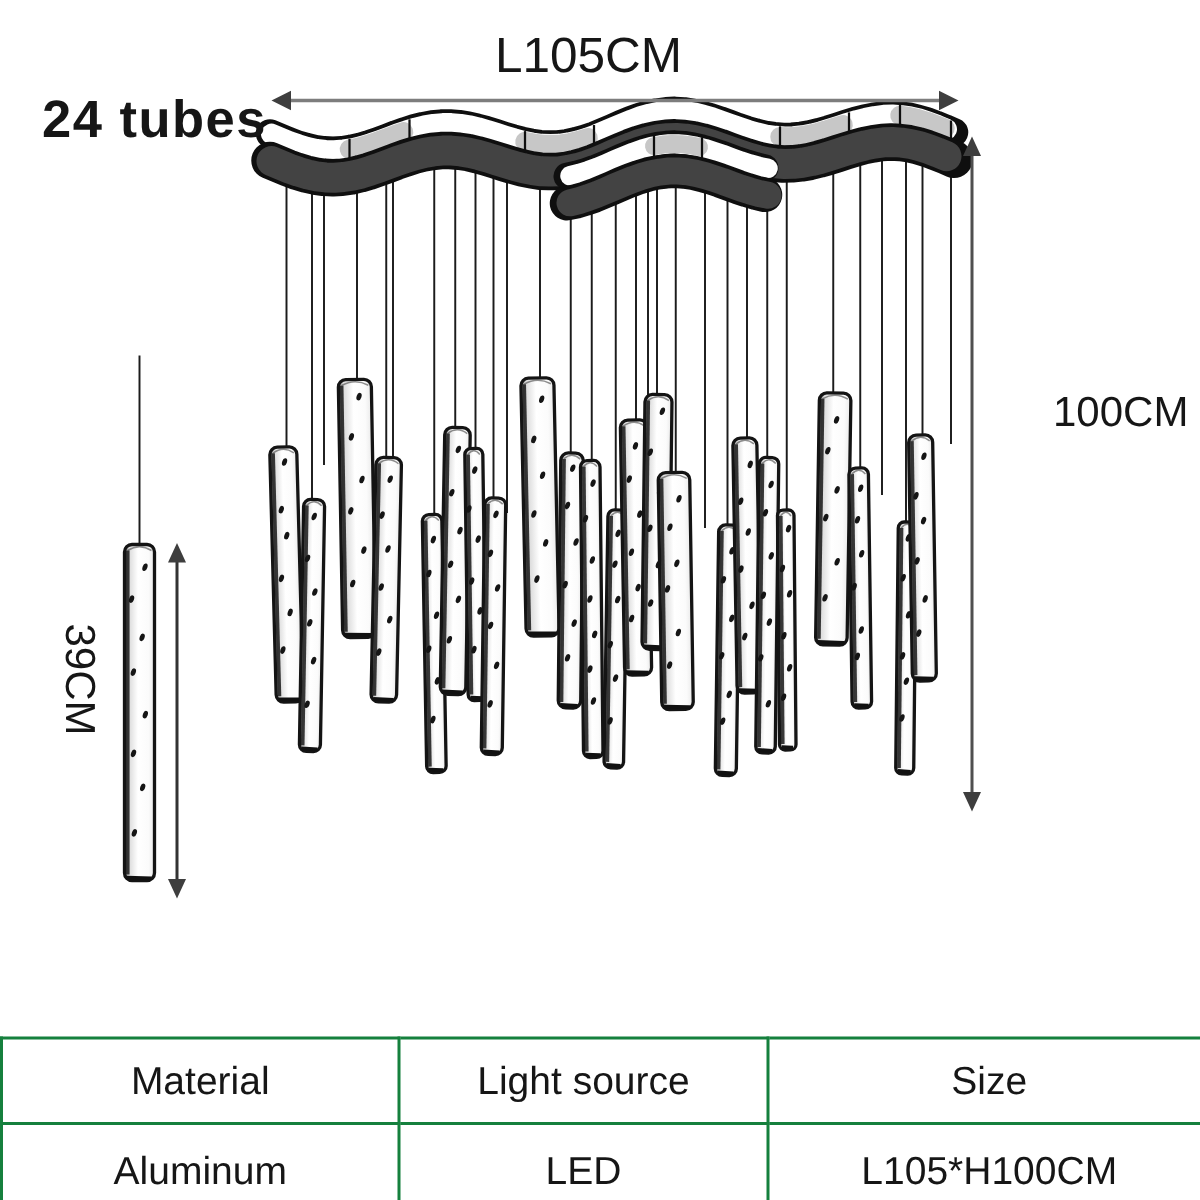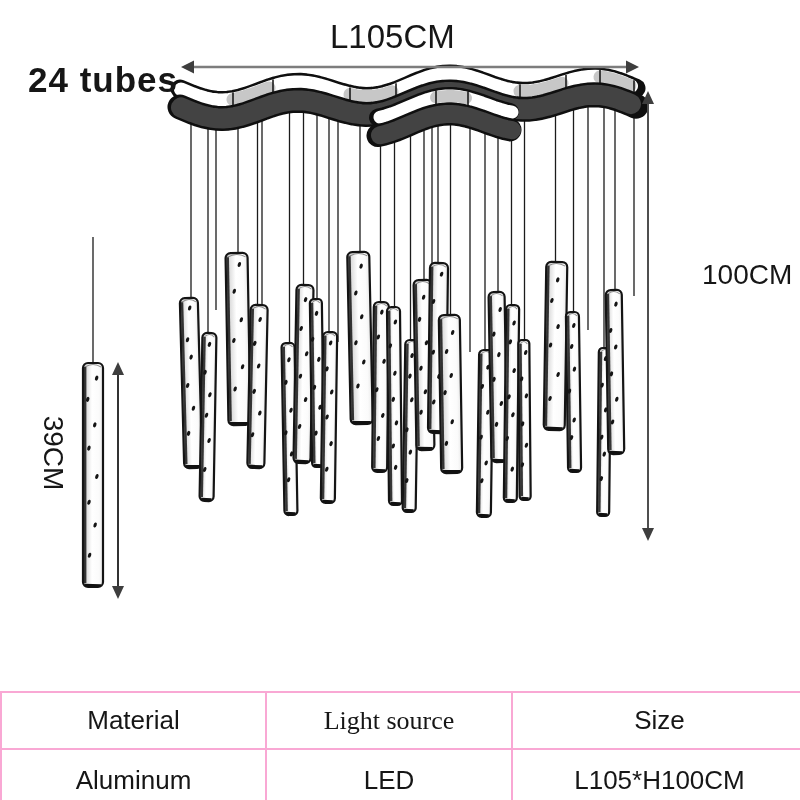--- a/index.html
+++ b/index.html
@@ -7,24 +7,24 @@
          font-family:"Liberation Sans",sans-serif;color:#161616;}
   .stage svg{position:absolute;left:0;top:0;}
   .lbl{position:absolute;white-space:nowrap;}
   .tube-count{left:28px;top:60px;font-size:35px;font-weight:700;letter-spacing:1px;}
   .width-dim{left:330px;top:18px;width:180px;text-align:left;font-size:33px;font-weight:400;}
   .height-dim{left:663px;top:256px;font-size:28px;line-height:38px;font-weight:400;margin-left:39px;}
   .tube-len{left:-13px;top:434px;width:126px;height:38px;text-align:center;font-size:28px;
             transform:rotate(90deg);}
   table.spec{position:absolute;left:0;top:691px;width:800px;border-collapse:collapse;
              table-layout:fixed;font-size:26px;text-align:center;}
-  table.spec td{border:2px solid #f9a8d4;padding:0;}
+  table.spec td{border:2px solid #15803d;padding:0;}
   table.spec tr.hd td{height:55px;}
   table.spec tr.bd td{height:60px;}
-  .c1{width:263px;} .c2{width:244px;font-family:Liberation Serif, serif;} .c3{width:293px;}
+  .c1{width:263px;} .c2{width:244px;} .c3{width:293px;}
 </style>
 </head>
 <body>
 
 <div class="stage">
 
   <svg id="fig" width="800" height="690" viewBox="0 0 800 690">
     <defs>
       <linearGradient id="tg" x1="0" y1="0" x2="1" y2="0">
         <stop offset="0" stop-color="#8f8f8f"></stop>

